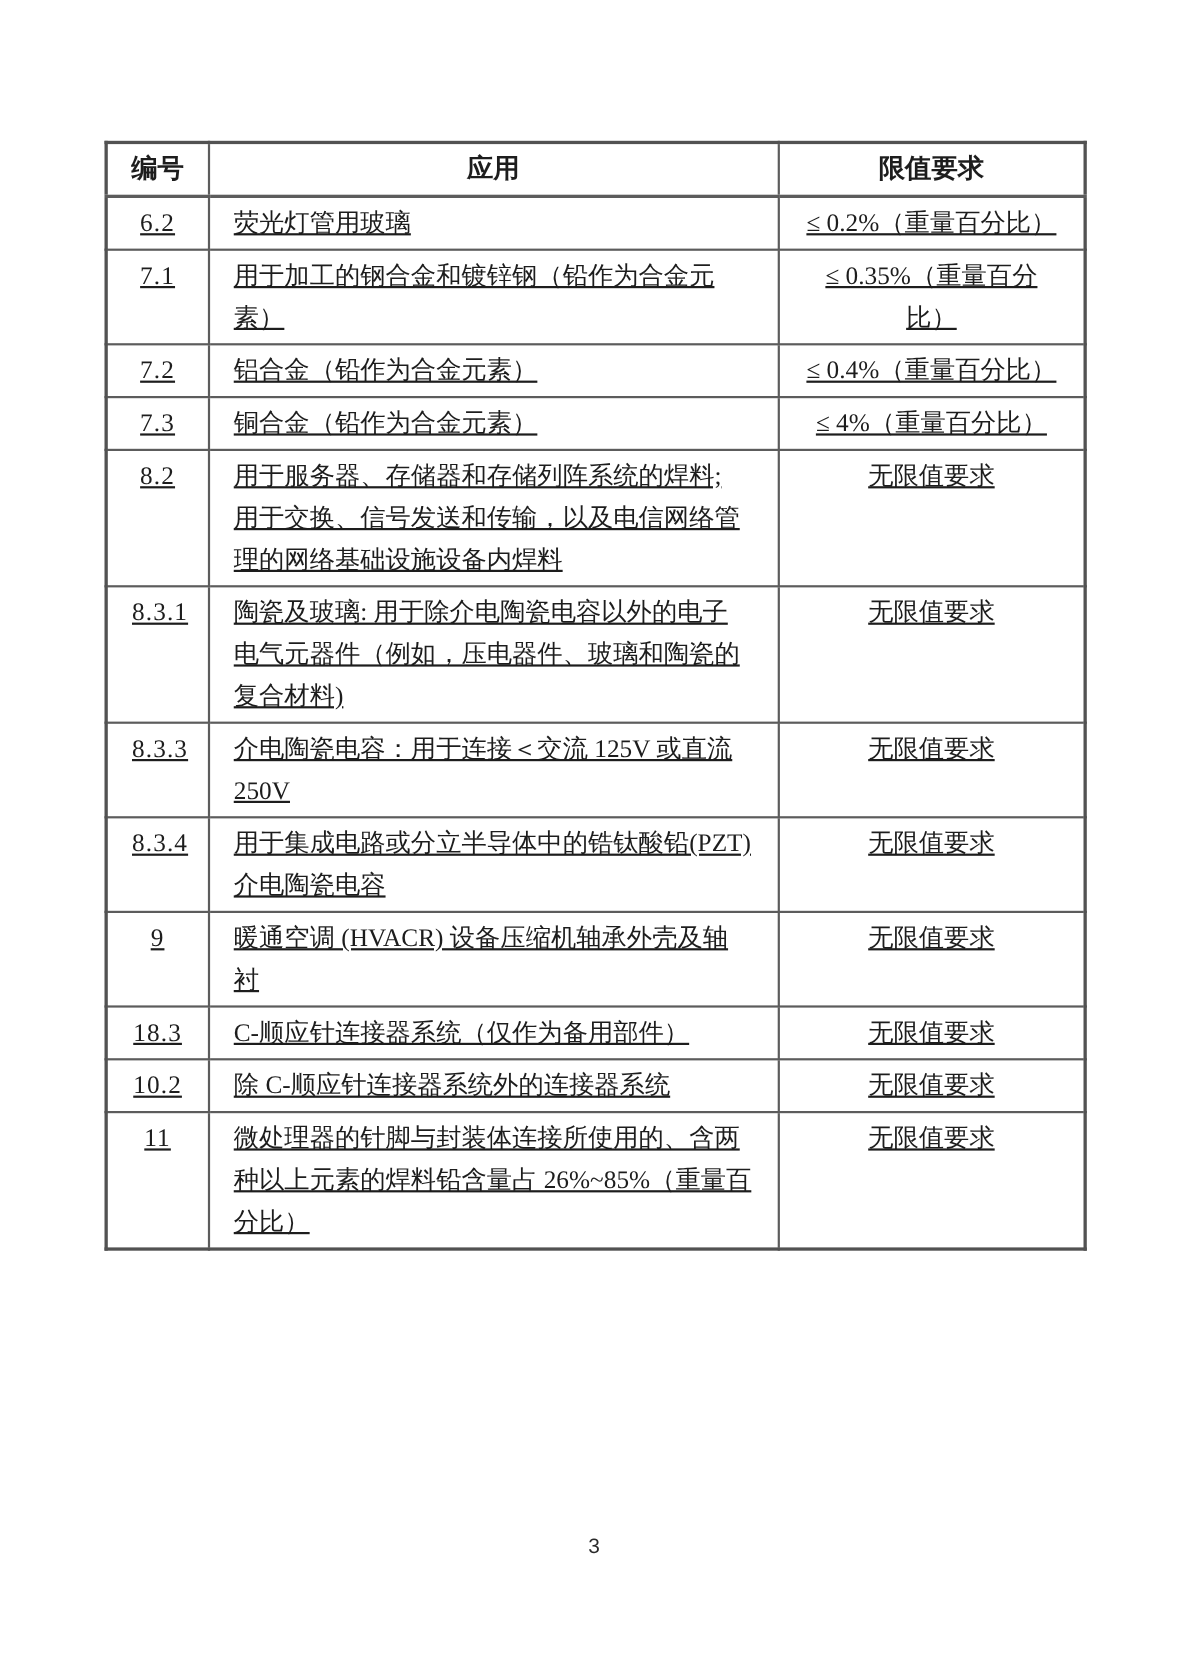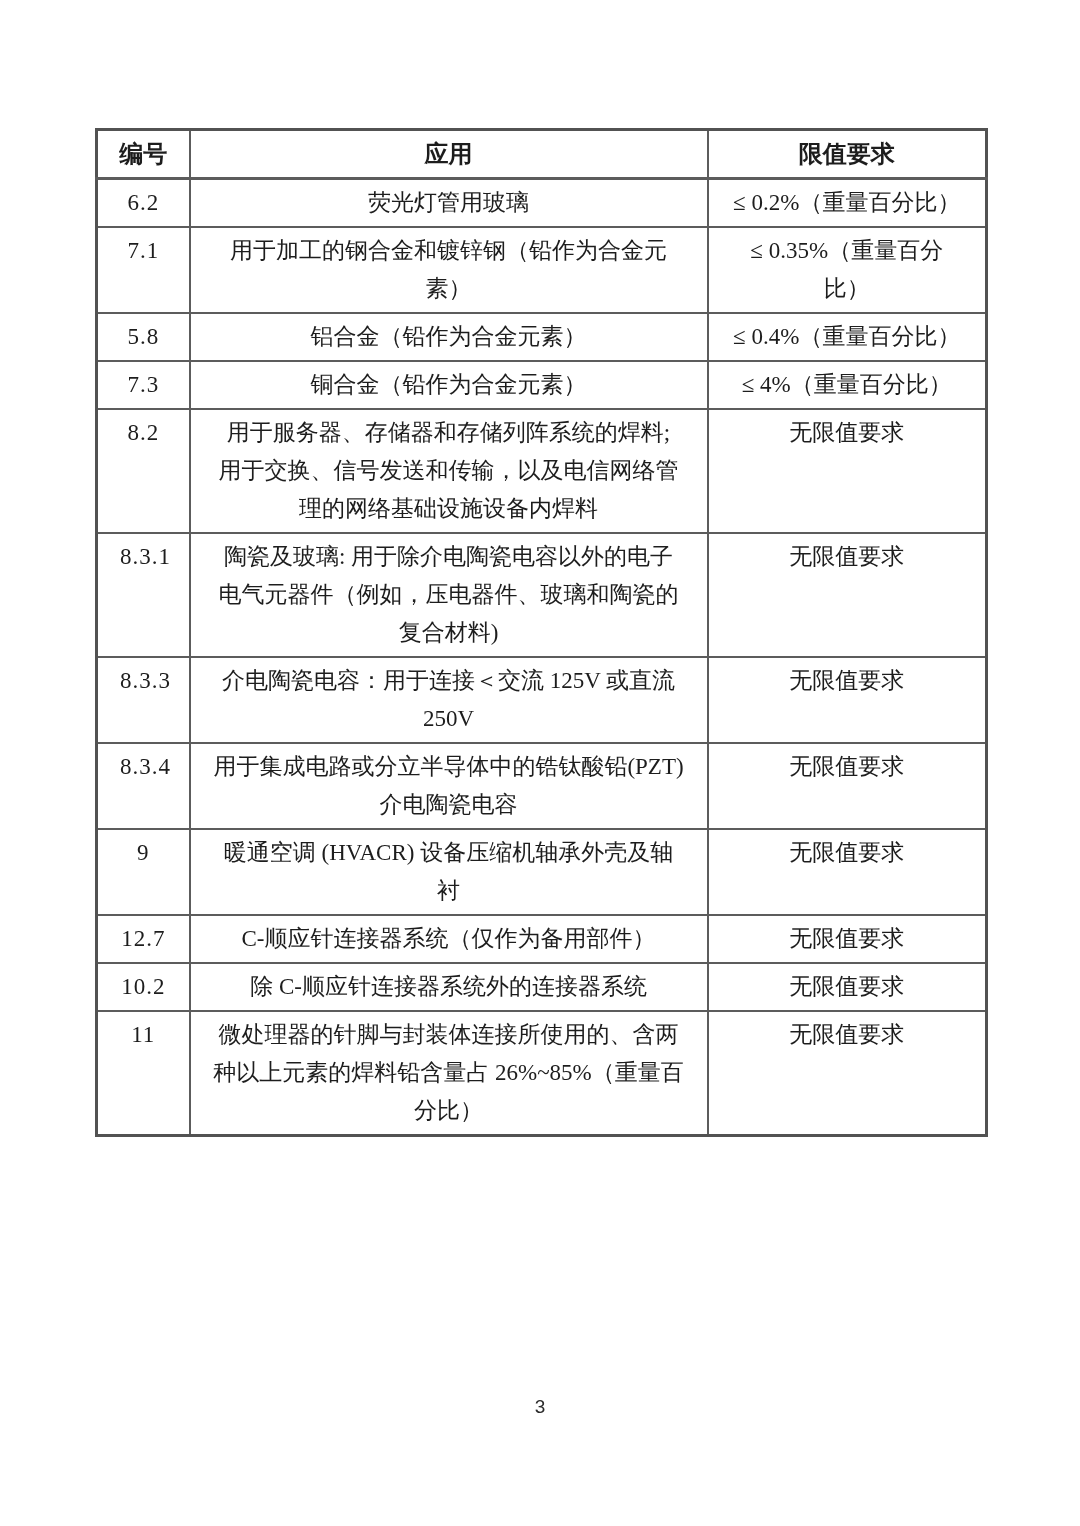--- a/index.html
+++ b/index.html
@@ -36,29 +36,30 @@
     font-size: 24px;
     line-height: 38px;
     padding: 4px 14px;
     text-align: center;
     border-bottom-width: 3px;
   }
   table.limits td {
     font-size: 23px;
     line-height: 38px;
     padding: 4px 22px;
+    text-decoration: underline;
   }
   td.col-id {
     text-align: center;
     padding-left: 2px;
     padding-right: 2px;
     letter-spacing: 1px;
   }
   td.col-app {
-    text-align: center;
+    text-align: left;
     padding-left: 15px;
     padding-right: 12px;
     border-radius: 14px;
   }
   td.col-limit {
     text-align: center;
     padding-left: 6px;
     padding-right: 6px;
   }
   .page-num {
@@ -96,21 +97,21 @@
     <td class="col-limit">≤ 0.2%（重量百分比）</td>
   </tr>
 
   <tr>
     <td class="col-id">7.1</td>
     <td class="col-app">用于加工的钢合金和镀锌钢（铅作为合金元素）</td>
     <td class="col-limit">≤ 0.35%（重量百分比）</td>
   </tr>
 
   <tr>
-    <td class="col-id">5.8</td>
+    <td class="col-id">7.2</td>
     <td class="col-app">铝合金（铅作为合金元素）</td>
     <td class="col-limit">≤ 0.4%（重量百分比）</td>
   </tr>
 
   <tr>
     <td class="col-id">7.3</td>
     <td class="col-app">铜合金（铅作为合金元素）</td>
     <td class="col-limit">≤ 4%（重量百分比）</td>
   </tr>
 
@@ -140,21 +141,21 @@
     <td class="col-limit">无限值要求</td>
   </tr>
 
   <tr>
     <td class="col-id">9</td>
     <td class="col-app">暖通空调 (HVACR) 设备压缩机轴承外壳及轴衬</td>
     <td class="col-limit">无限值要求</td>
   </tr>
 
   <tr>
-    <td class="col-id">12.7</td>
+    <td class="col-id">18.3</td>
     <td class="col-app">C-顺应针连接器系统（仅作为备用部件）</td>
     <td class="col-limit">无限值要求</td>
   </tr>
 
   <tr>
     <td class="col-id">10.2</td>
     <td class="col-app">除 C-顺应针连接器系统外的连接器系统</td>
     <td class="col-limit">无限值要求</td>
   </tr>
 

